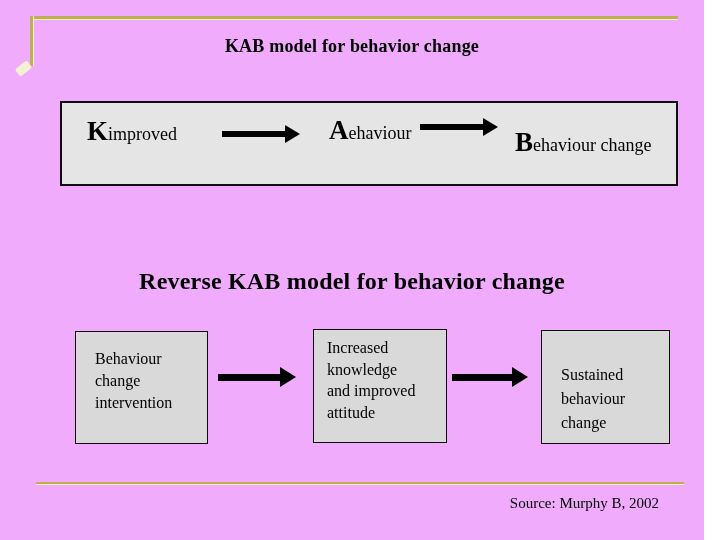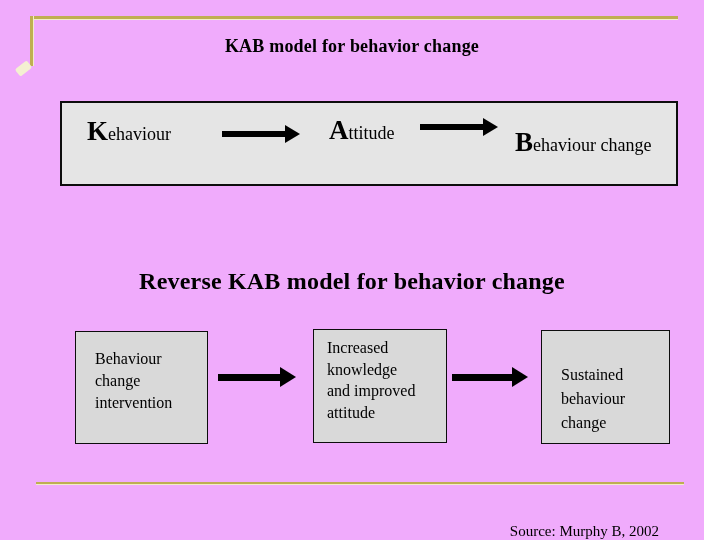--- a/index.html
+++ b/index.html
@@ -32,42 +32,42 @@
   .arrow-3{left:218px;top:367px;width:78px;}
   .arrow-4{left:452px;top:367px;width:76px;}
   
   .flow-box{position:absolute;background:#d9d9d9;border:1.5px solid #0d0d0d;box-sizing:border-box;
     font-size:16px;white-space:pre-line;}
   .flow-box-1{left:75px;top:331px;width:133px;height:113px;padding:16px 6px 0 19px;line-height:1.38;}
   .flow-box-2{left:313px;top:329px;width:134px;height:114px;padding:7px 6px 0 13px;line-height:1.35;}
   .flow-box-3{left:541px;top:330px;width:129px;height:114px;padding:32px 6px 0 19px;line-height:1.5;}
   
   .rule-bottom{position:absolute;left:36px;top:482px;width:648px;height:2px;background:#bfae52;box-shadow:0 1px 0 #f2edc8;}
-  .source-line{position:absolute;right:45px;top:523px;font-size:15px;}
+  .source-line{position:absolute;right:45px;top:495px;font-size:15px;}
 </style>
 </head>
 <body>
 
 <div class="slide">
 
   <div class="rule-top-h"></div>
   <div class="rule-top-v"></div>
   <div class="rule-smudge"></div>
 
   <div class="slide-title">KAB model for behavior change</div>
 
   <div class="kab-box">
-    <div class="kab-label kab-k"><span class="initial">K</span><span>ehaviour</span></div>
+    <div class="kab-label kab-k"><span class="initial">K</span><span>improved</span></div>
 
     <div class="arrow arrow-1">
       <div class="shaft"></div>
       <div class="head"></div>
     </div>
 
-    <div class="kab-label kab-a"><span class="initial">A</span><span>ttitude</span></div>
+    <div class="kab-label kab-a"><span class="initial">A</span><span>ehaviour</span></div>
 
     <div class="arrow arrow-2">
       <div class="shaft"></div>
       <div class="head"></div>
     </div>
 
     <div class="kab-label kab-b"><span class="initial">B</span><span>ehaviour change</span></div>
   </div>
 
   <div class="reverse-title">Reverse KAB model for behavior change</div>

